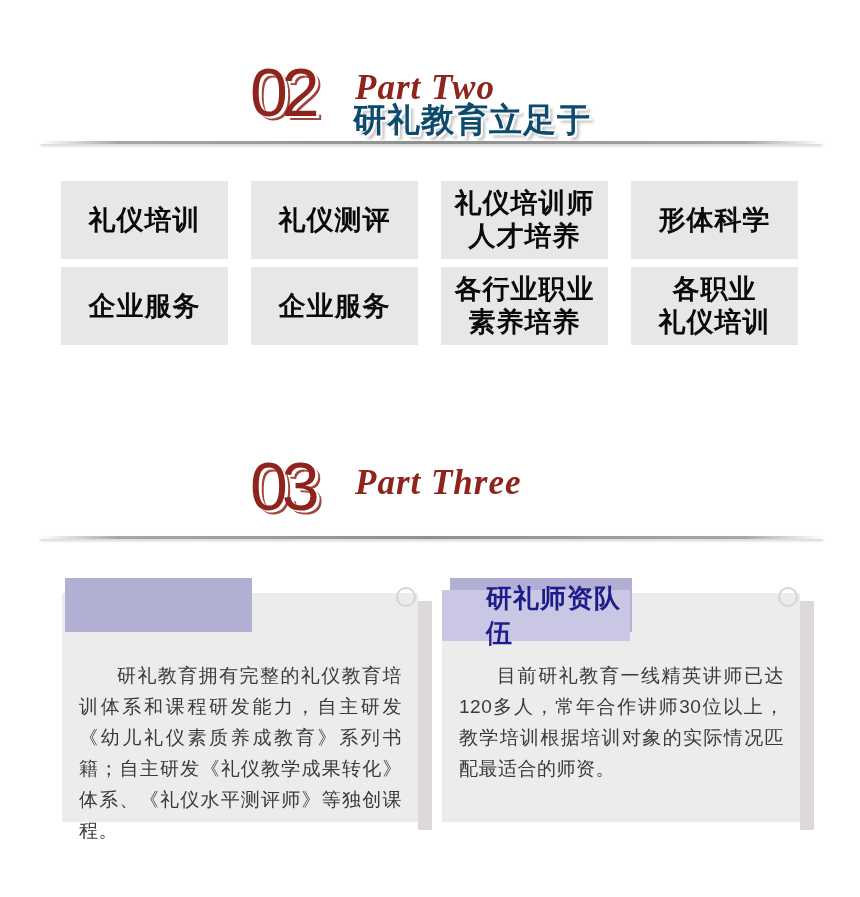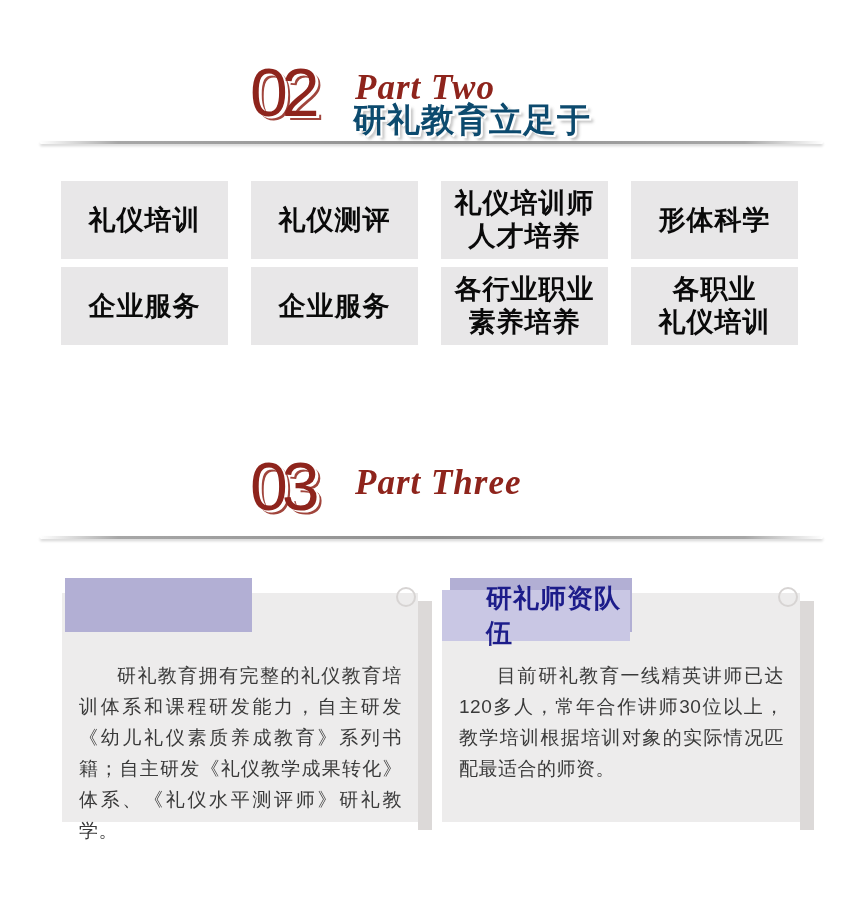--- a/index.html
+++ b/index.html
@@ -112,21 +112,21 @@
 
   <div class="big-num" id="s3-num">03</div>
   <div class="part-label" id="s3-part">Part Three</div>
   <div class="divider" id="divider-3"></div>
 
   <div class="card" id="card-left">
     <div class="card-body"></div>
     <div class="card-shadow"></div>
     <div class="ring"></div>
     <div class="tab-back"></div>
-    <p class="card-text">研礼教育拥有完整的礼仪教育培训体系和课程研发能力，自主研发《幼儿礼仪素质养成教育》系列书籍；自主研发《礼仪教学成果转化》体系、《礼仪水平测评师》研礼教学。</p>
+    <p class="card-text">研礼教育拥有完整的礼仪教育培训体系和课程研发能力，自主研发《幼儿礼仪素质养成教育》系列书籍；自主研发《礼仪教学成果转化》体系、《礼仪水平测评师》等独创课程。</p>
   </div>
 
   <div class="card" id="card-right">
     <div class="card-body"></div>
     <div class="card-shadow"></div>
     <div class="ring"></div>
     <div class="tab-back"></div>
     <div class="tab-front">
       <span class="tab-title">研礼师资队伍</span>
     </div>

